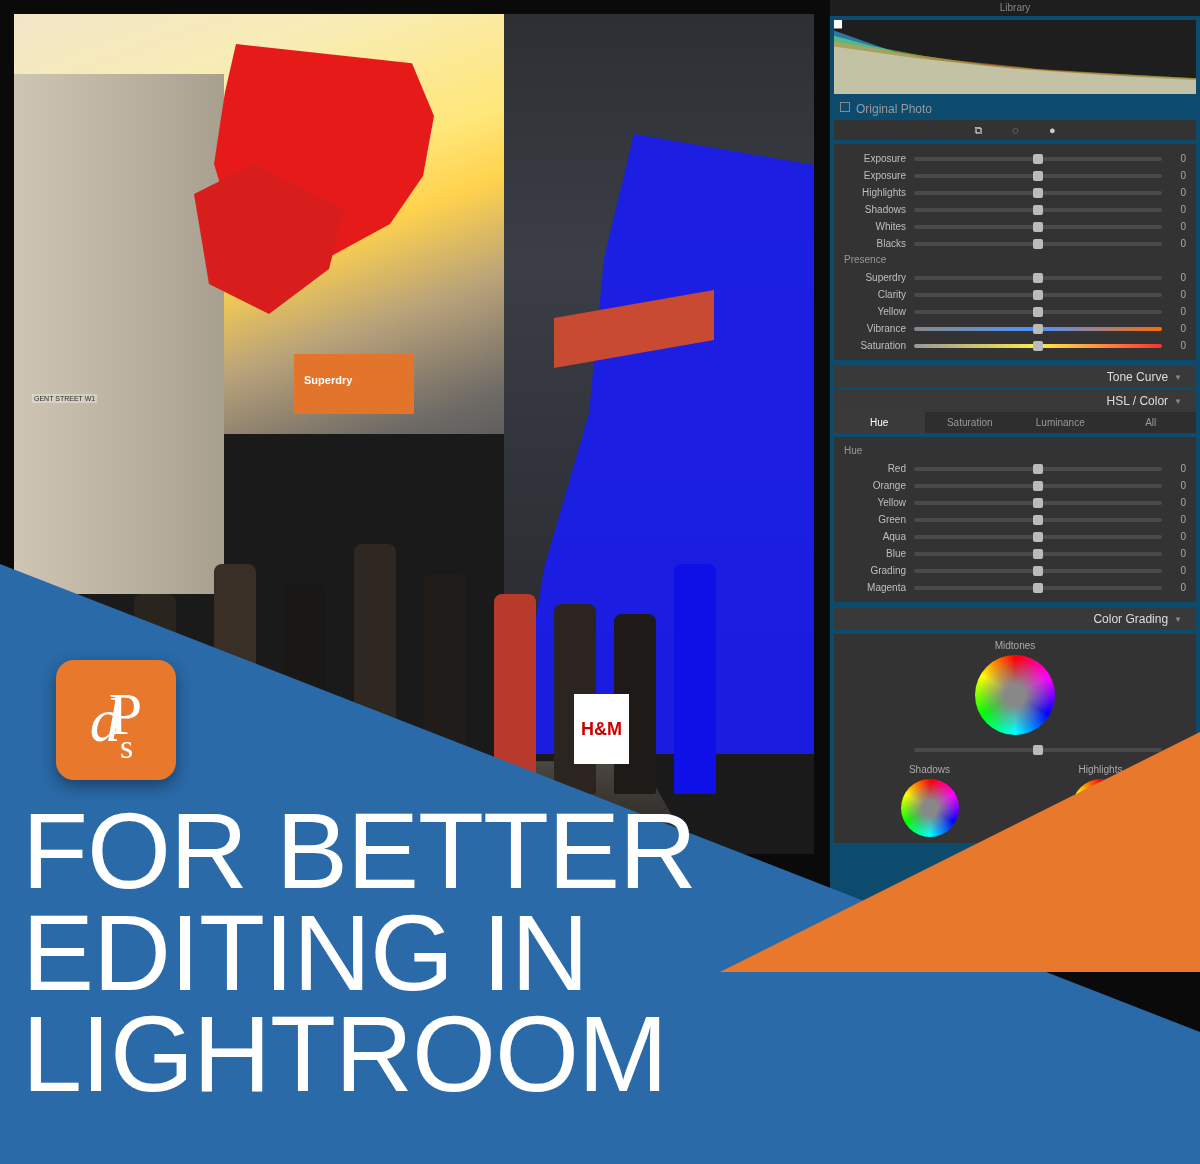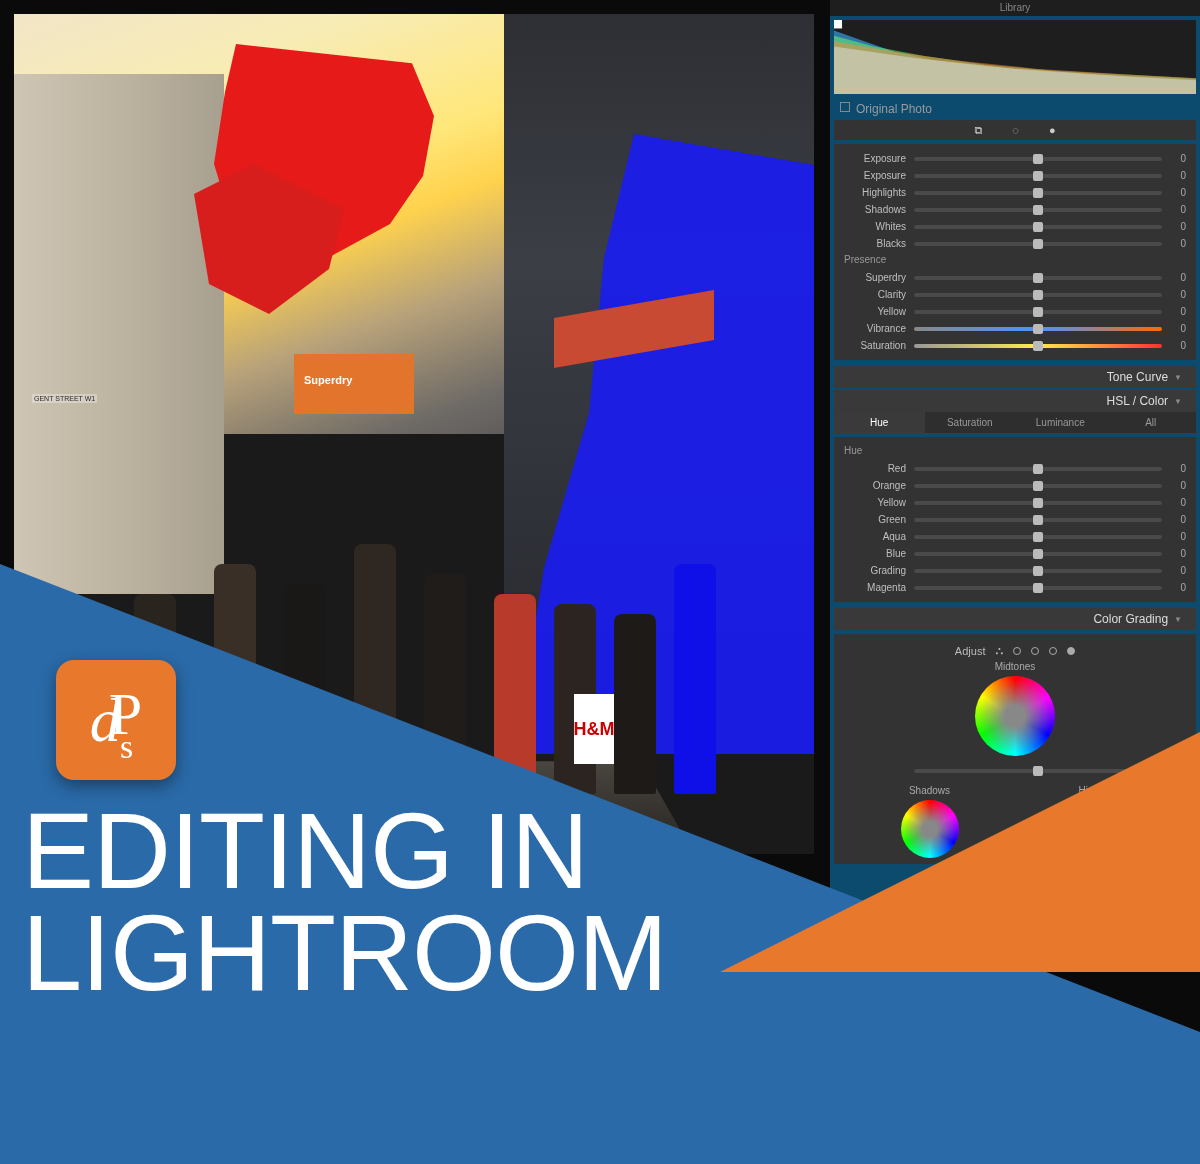--- a/index.html
+++ b/index.html
@@ -22,21 +22,21 @@
      linear-gradient(100deg,transparent 38%,#e6c83d 38% 42%,transparent 42% 48%,#e6c83d 48% 52%,transparent 52%),
      linear-gradient(180deg,#4a4640 0%,#2a2723 100%);
      transform:perspective(500px) rotateX(55deg); transform-origin:bottom center;}
   .crowd { position:absolute; left:0; right:0; bottom:60px; height:260px; }
   .person{position:absolute;bottom:0;width:42px;border-radius:8px 8px 2px 2px;}
   .p1{left:60px;height:170px;background:#1e1c1b;} .p2{left:120px;height:200px;background:#2a241e;}
   .p3{left:200px;height:230px;background:#3a2f26;} .p4{left:270px;height:210px;background:#1a1816;}
   .p5{left:340px;height:250px;background:#2f2721;} .p6{left:410px;height:220px;background:#201c19;}
   .p7{left:480px;height:200px;background:#b73a2a;} .p8{left:540px;height:190px;background:#2b2420;}
   .p9{left:600px;height:180px;background:#1d1a17;} .p10{left:660px;height:230px;background:#0f0fe8;}
-  .hm-bag{position:absolute;left:560px;bottom:30px;width:40px;height:70px;background:#fff;display:flex;align-items:center;justify-content:center;color:#c00;font-weight:700;font-size:18px;}
+  .hm-bag{position:absolute;left:560px;bottom:30px;width:55px;height:70px;background:#fff;display:flex;align-items:center;justify-content:center;color:#c00;font-weight:700;font-size:18px;}
 
   
   .panel { position:absolute; right:0; top:0; width:370px; height:924px; background:#0c4a6e; color:#b8b8b8; font-size:11px; display:flex; flex-direction:column; overflow:hidden; }
   .top-tabs{height:16px;background:#1e1e1e;color:#888;font-size:10px;text-align:center;line-height:16px;}
   .histo{height:74px;background:#1e1e1e;margin:4px;position:relative;overflow:hidden;}
   .histo svg{width:100%;height:100%;}
   .orig{padding:4px 10px;font-size:12px;color:#9a9a9a;display:flex;align-items:flex-start;gap:6px;}
   .orig::before{content:"";width:8px;height:8px;border:1px solid #888;display:inline-block;}
   .tool-row{height:20px;background:#333;margin:0 4px;display:flex;align-items:center;justify-content:center;gap:30px;color:#ccc;font-size:11px;}
   .section{background:#333;margin:4px;padding:6px 10px;}
@@ -287,28 +287,20 @@
           </div>
     <div class="val">0</div>
   </div>
       </div>
 
     <div class="section-hdr">
       <span>Color Grading</span>
         <span class="tri">▼</span>
     </div>
     <div class="section">
-      <div class="cg-adjust">
-        <span>Adjust</span>
-        <span>⛬</span>
-        <span class="cg-dot"></span>
-        <span class="cg-dot"></span>
-        <span class="cg-dot"></span>
-        <span class="cg-dot" style="background:#aaa"></span>
-      </div>
       <div class="wheel-group">
         <div class="wheel-lbl">Midtones</div>
         <div class="wheel"></div>
       </div>
       <div class="slider-row" style="margin:6px 0;">
         <div class="lbl"></div>
         <div class="track">
             <div class="knob"></div>
           </div>
         <div class="val"></div>
@@ -327,15 +319,16 @@
   </div>
 
   <div class="blue-tri"></div>
   <div class="orange-tri"></div>
   <div class="logo">
     <span class="d">d</span>
       <span class="p">P</span>
       <span class="s">s</span>
   </div>
   <div class="headline">
+    <div class="l2">FOR BETTER</div>
     <div class="l3">EDITING IN LIGHTROOM</div>
   </div>
 </div>
 
 </body></html>

